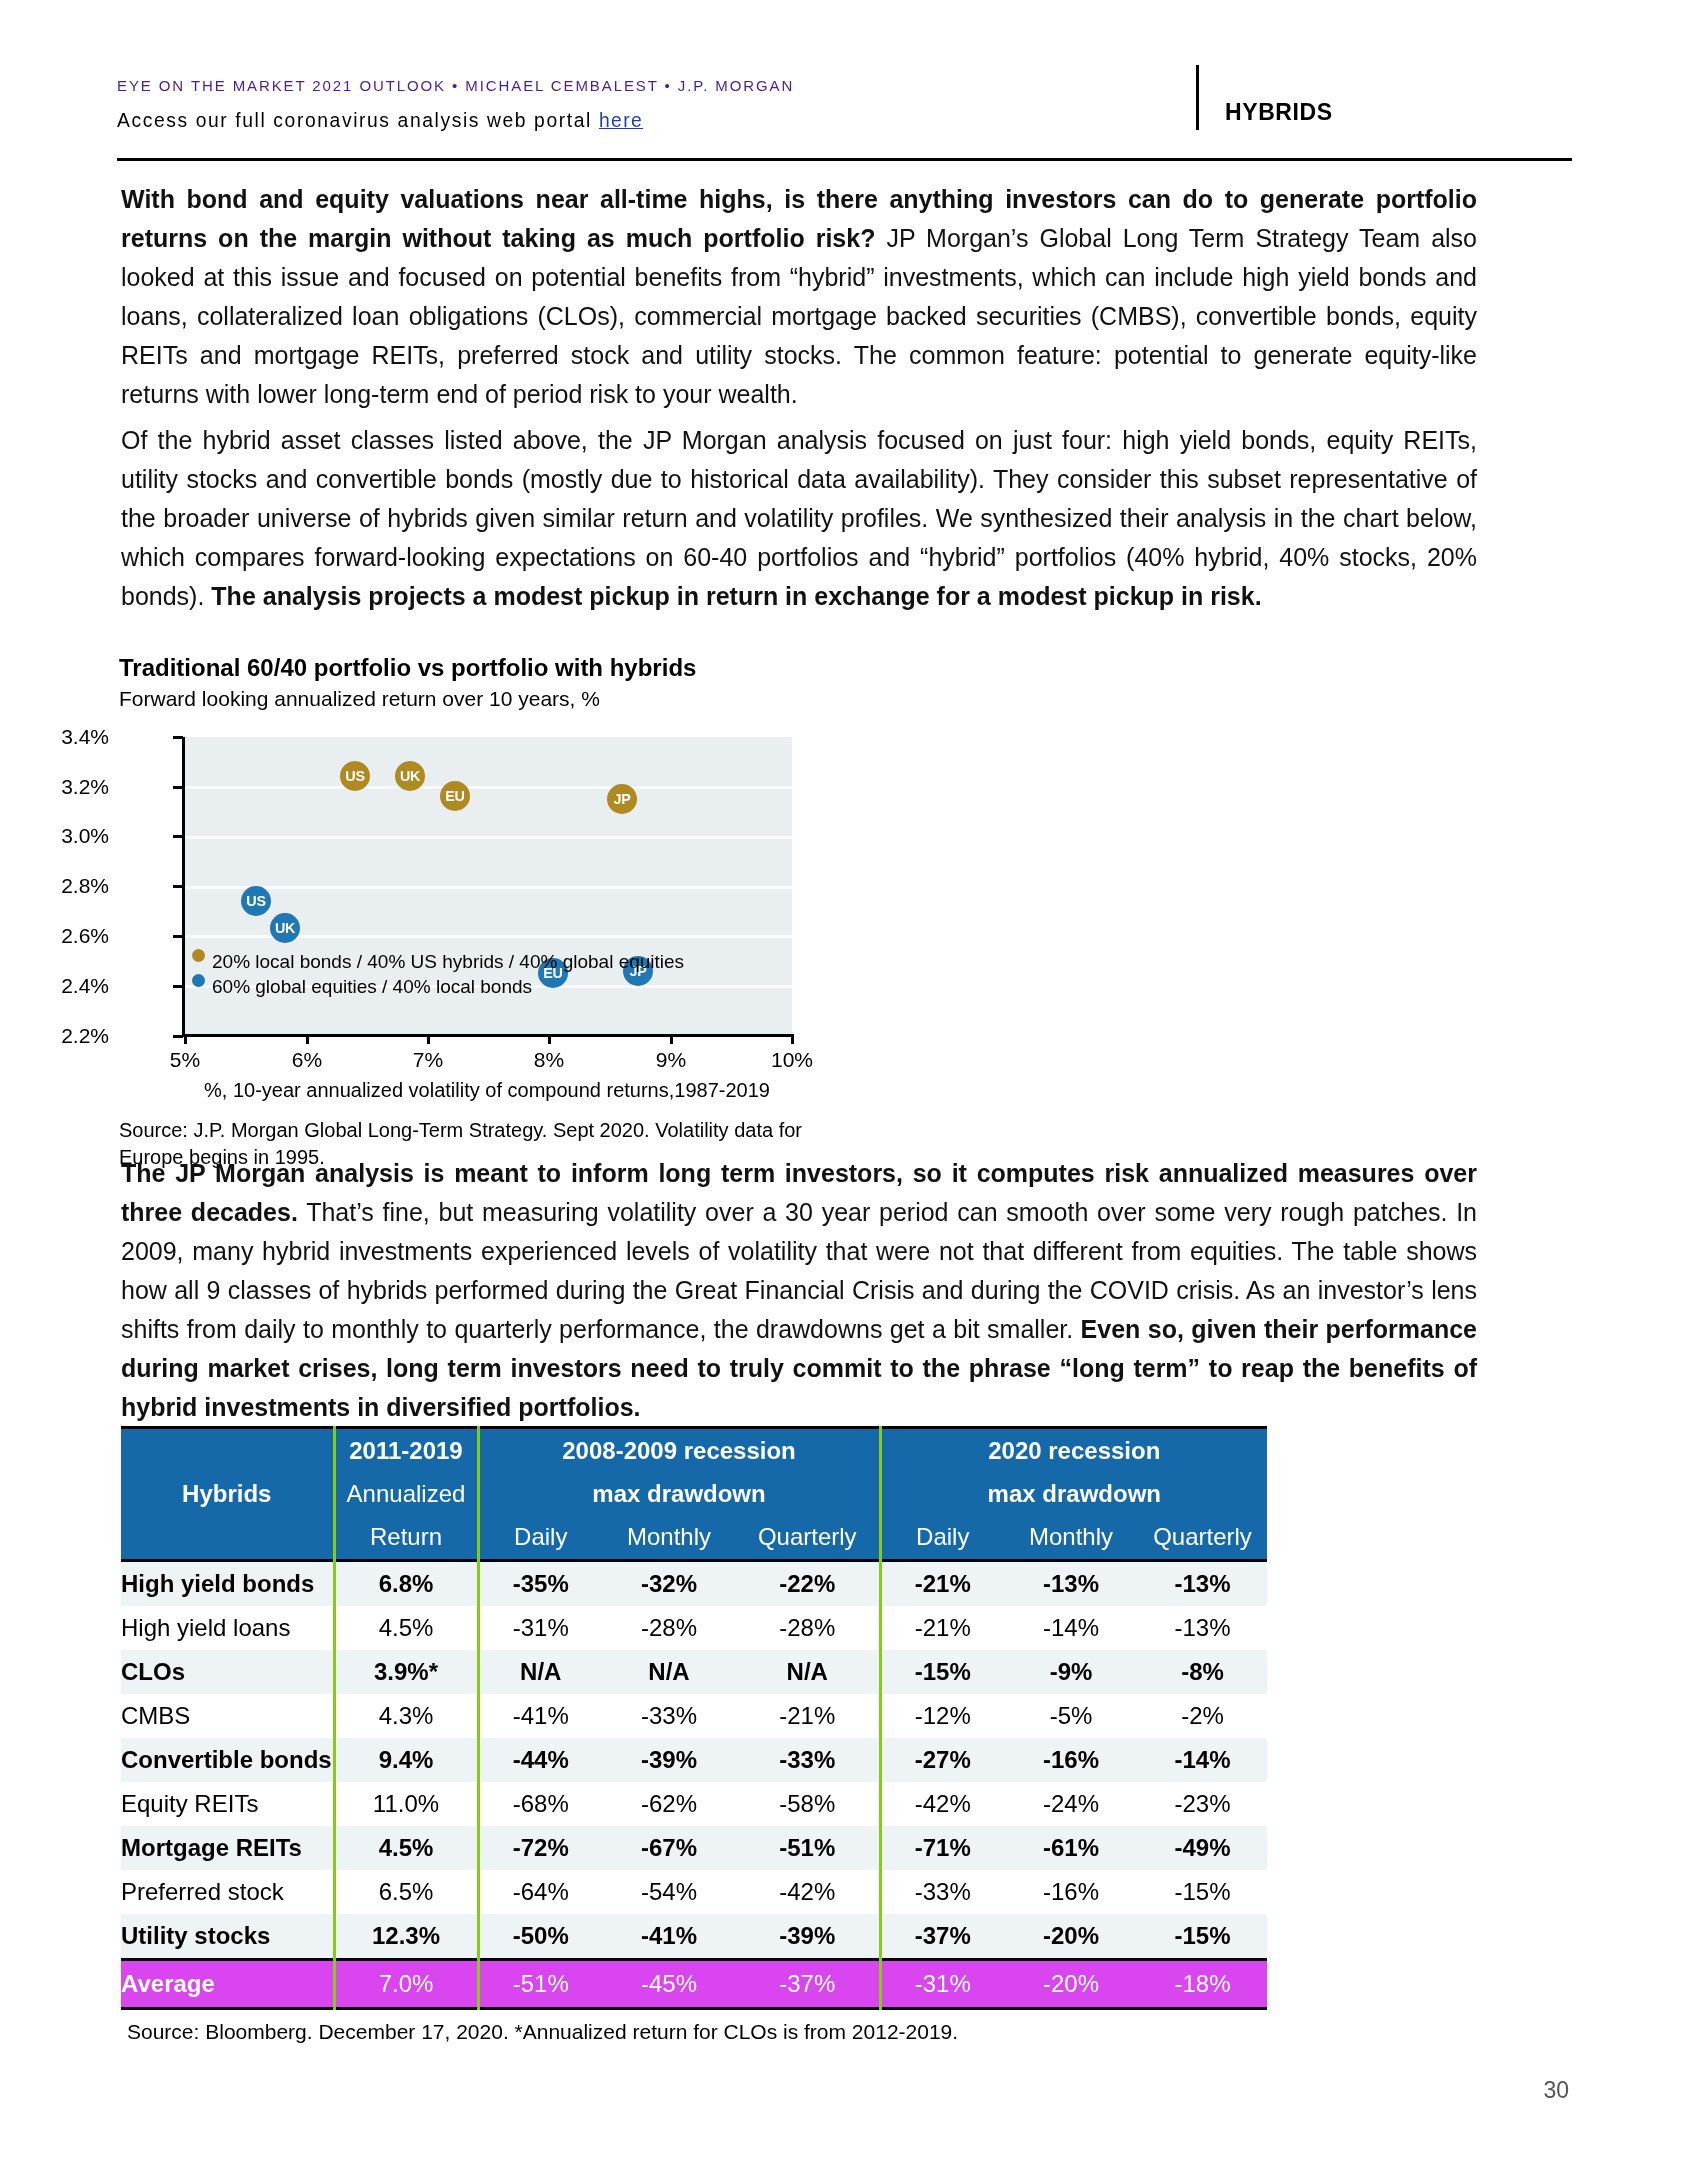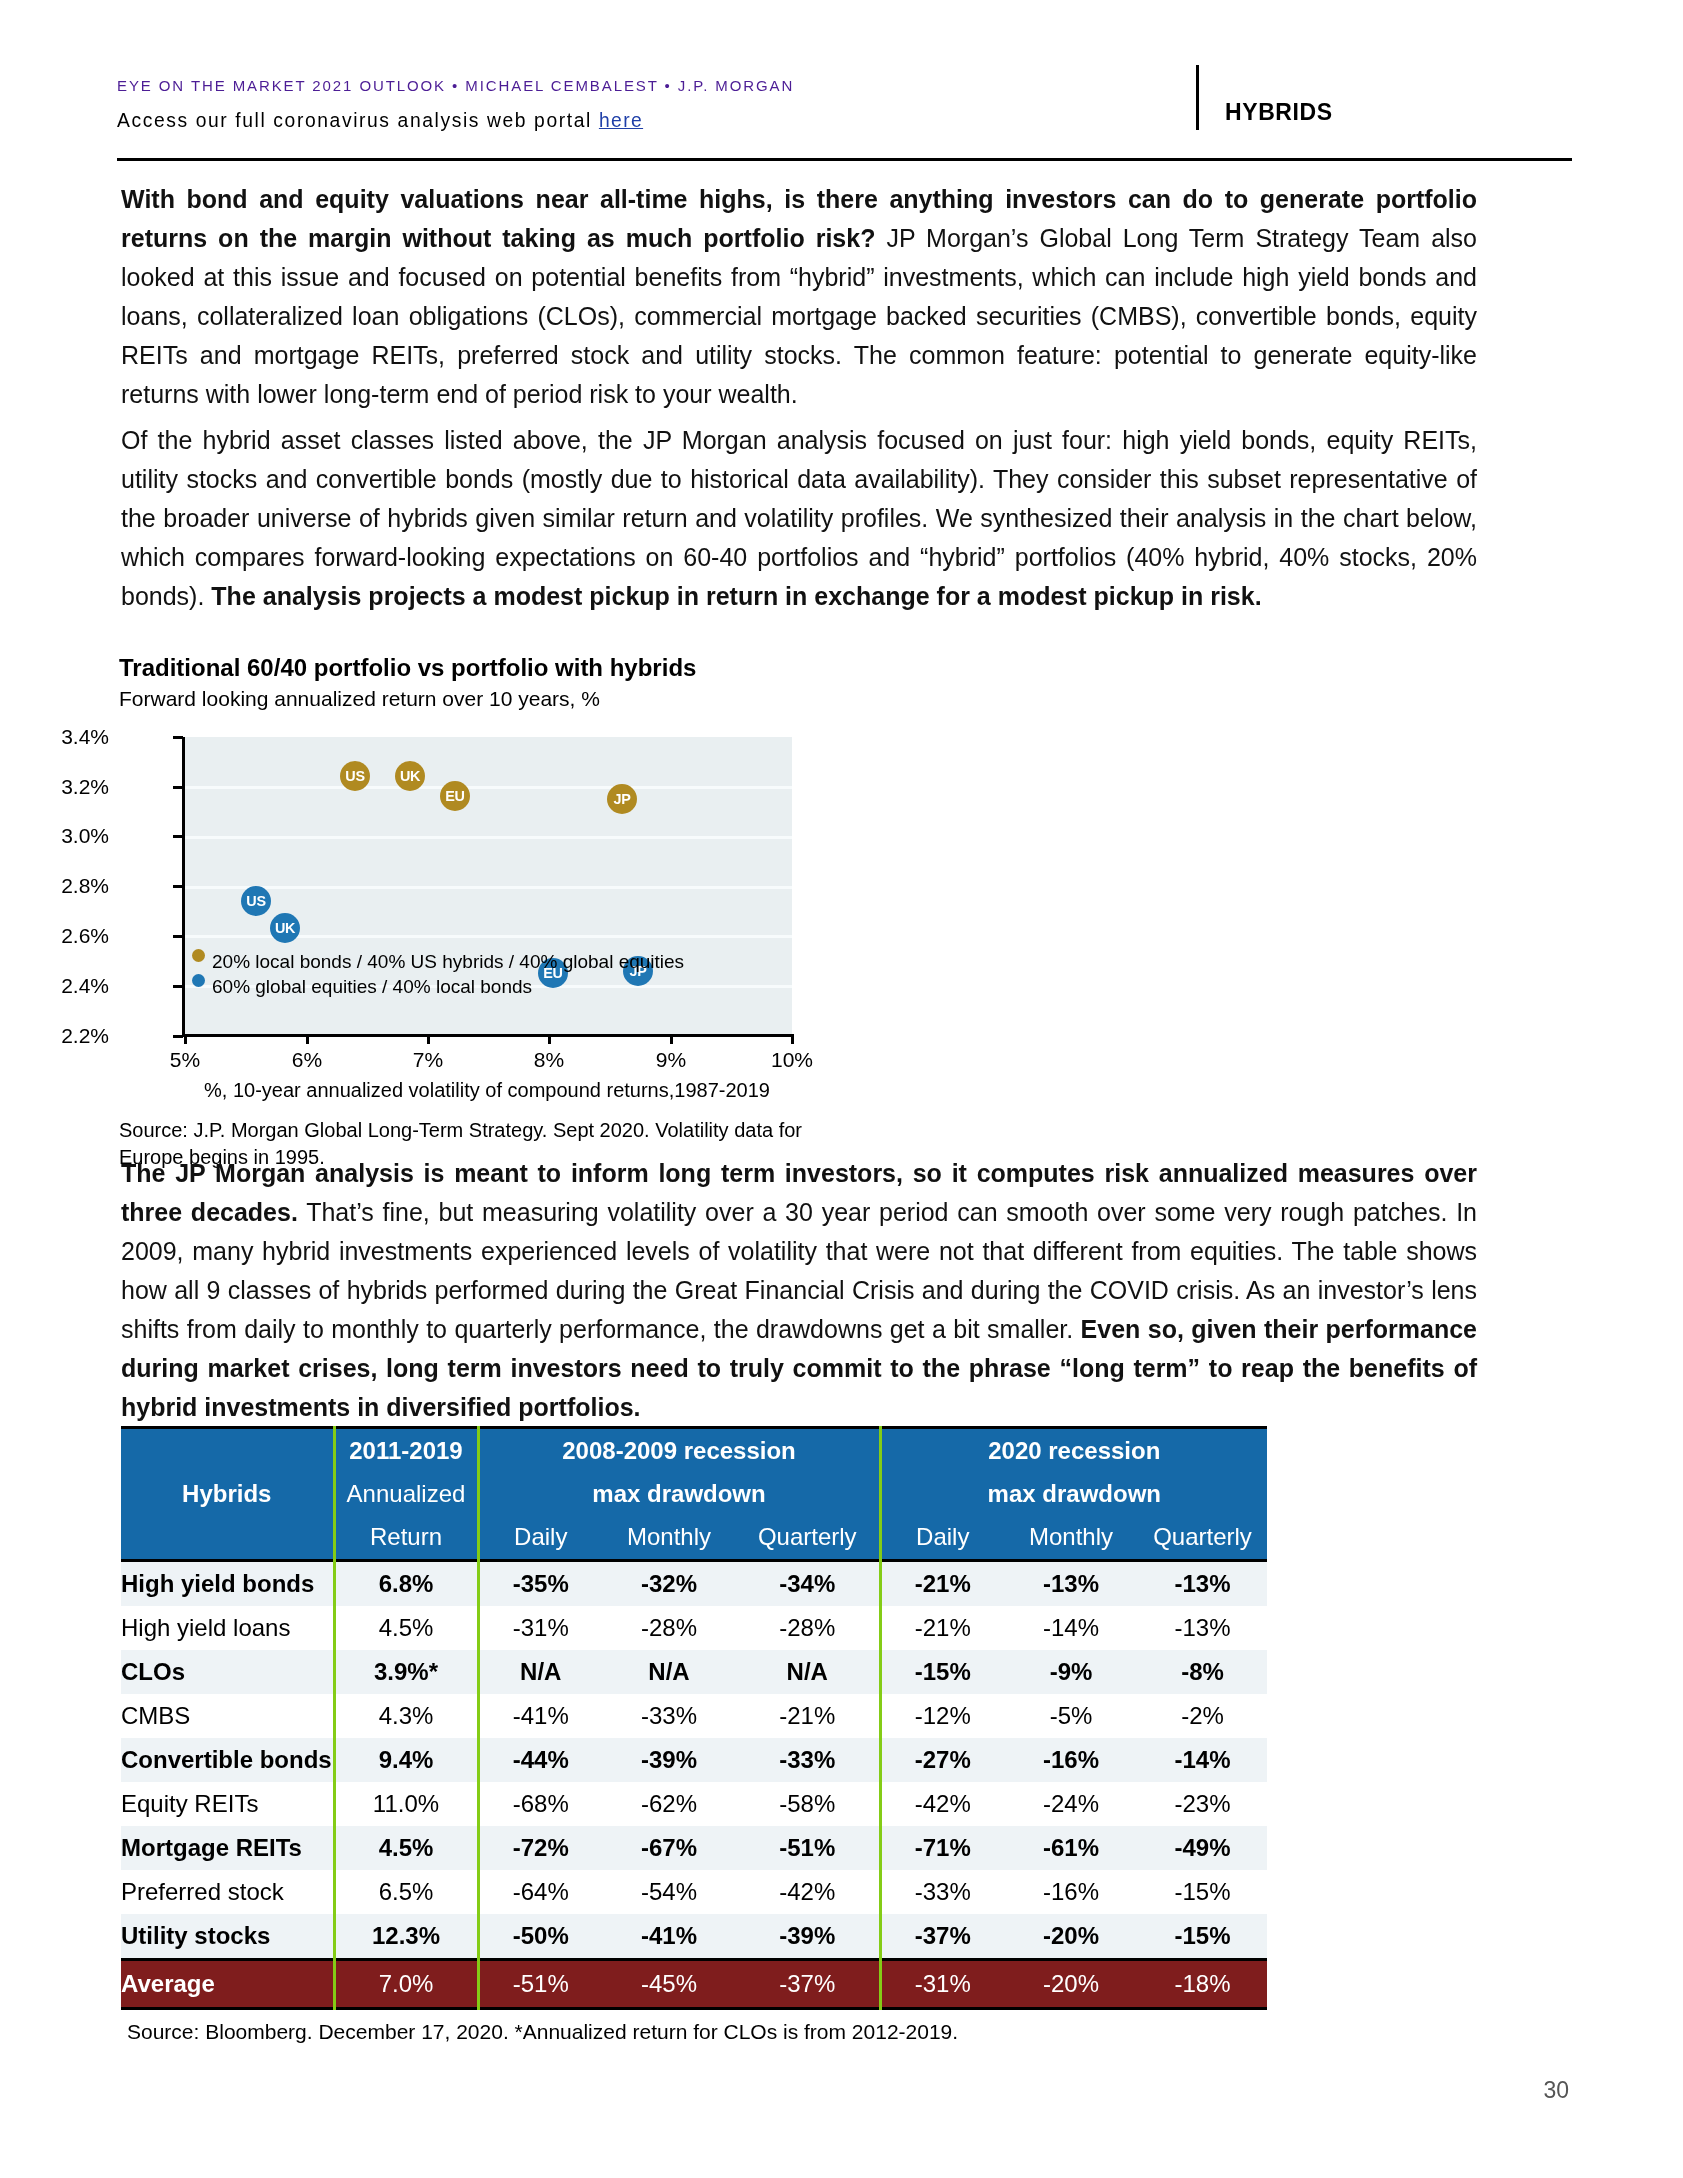--- a/index.html
+++ b/index.html
@@ -117,21 +117,21 @@
   .hdr-cell.strong { font-weight:bold; }
   .grp-top { height:44px; font-weight:bold; }
   .grp-mid { height:42px; }
   .grp-sub { height:44px; }
   .vsep-left { border-left:3px solid #84cc16; }
   .tbl-top-border { border-top:3px solid #000; }
   .tbl-bottom-border { border-bottom:3px solid #000; }
   td.rowlabel { text-align:left; padding-left:6px; height:44px; }
   td.num { text-align:center; height:44px; }
   tr.alt td { background:#eef3f6;font-weight:bold; }
-  tr.avg td { background:#7f1d1d; color:#fff; height:46px; }
+  tr.avg td { background:#d946ef; color:#fff; height:46px; }
   tr.avg td.rowlabel { font-weight:bold; }
   .tbl-source {
     position:absolute; left:127px; top:1899px; font-size:21px;
   }
 
   
   .pagenum { position:absolute; right:114px; bottom:74px; font-size:23px; color:#555; }
 </style>
 </head>
 <body>
@@ -265,21 +265,21 @@
           <th class="hdr-cell grp-sub">Monthly</th>
           <th class="hdr-cell grp-sub">Quarterly</th>
         </tr>
       </thead>
       <tbody id="tbody">
           <tr class="alt">
             <td class="rowlabel">High yield bonds</td>
             <td class="num vsep-left">6.8%</td>
             <td class="num vsep-left">-35%</td>
             <td class="num">-32%</td>
-            <td class="num">-34%</td>
+            <td class="num">-22%</td>
             <td class="num vsep-left">-21%</td>
             <td class="num">-13%</td>
             <td class="num">-13%</td>
           </tr>
           <tr>
             <td class="rowlabel">High yield loans</td>
             <td class="num vsep-left">4.5%</td>
             <td class="num vsep-left">-31%</td>
             <td class="num">-28%</td>
             <td class="num">-28%</td>

